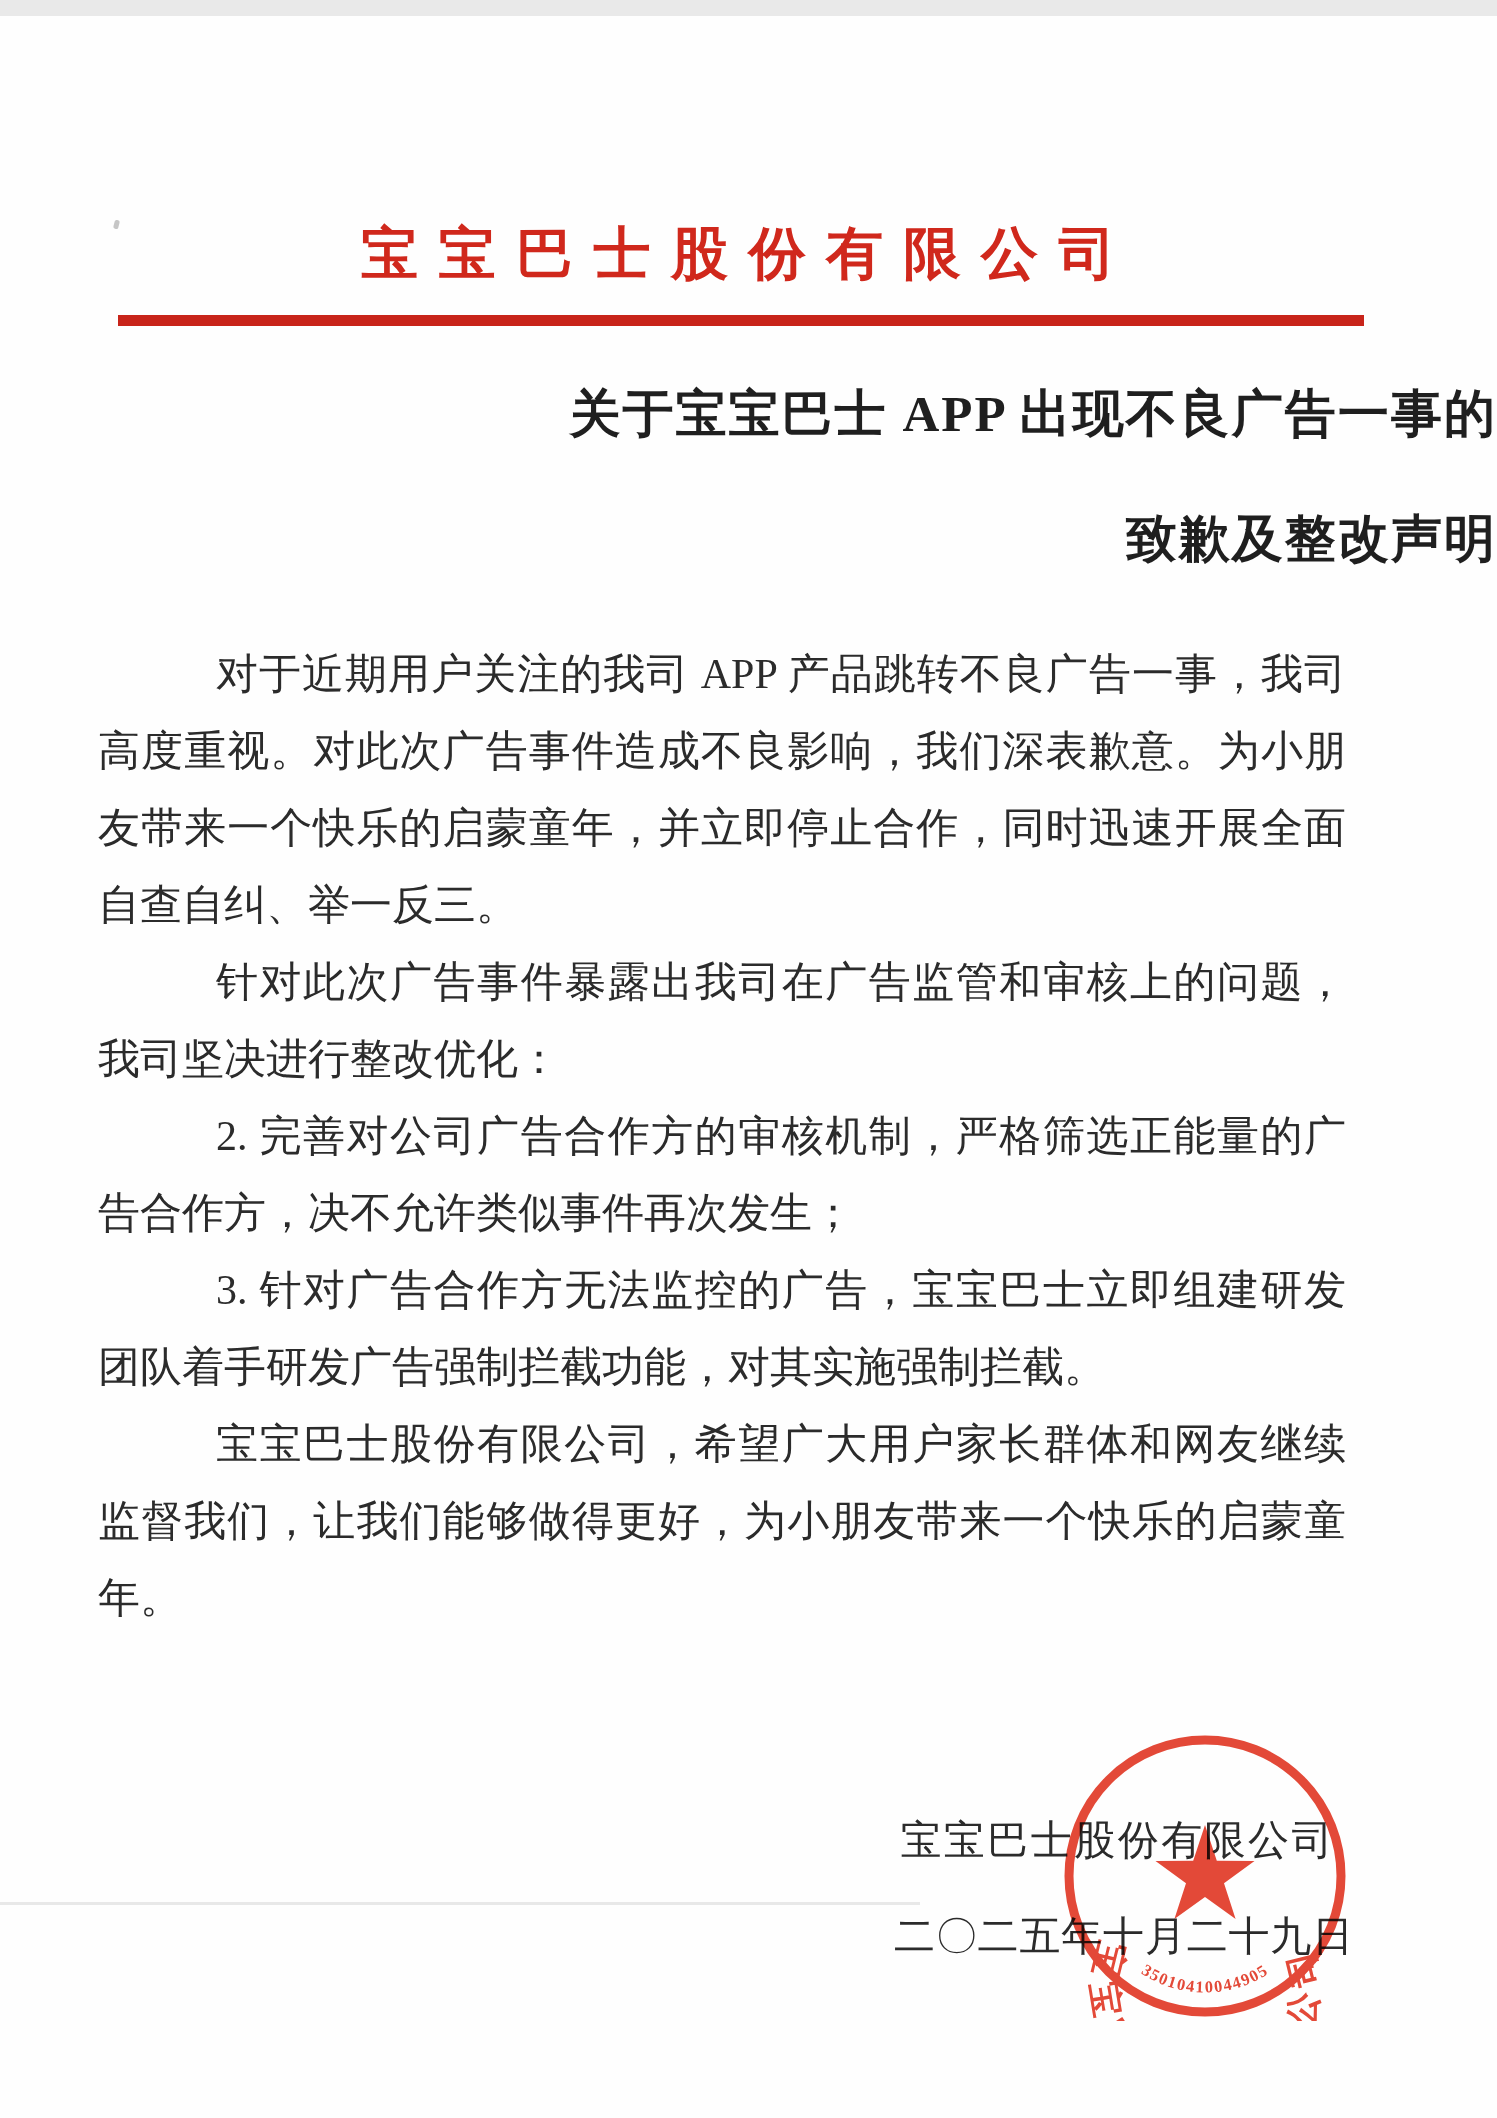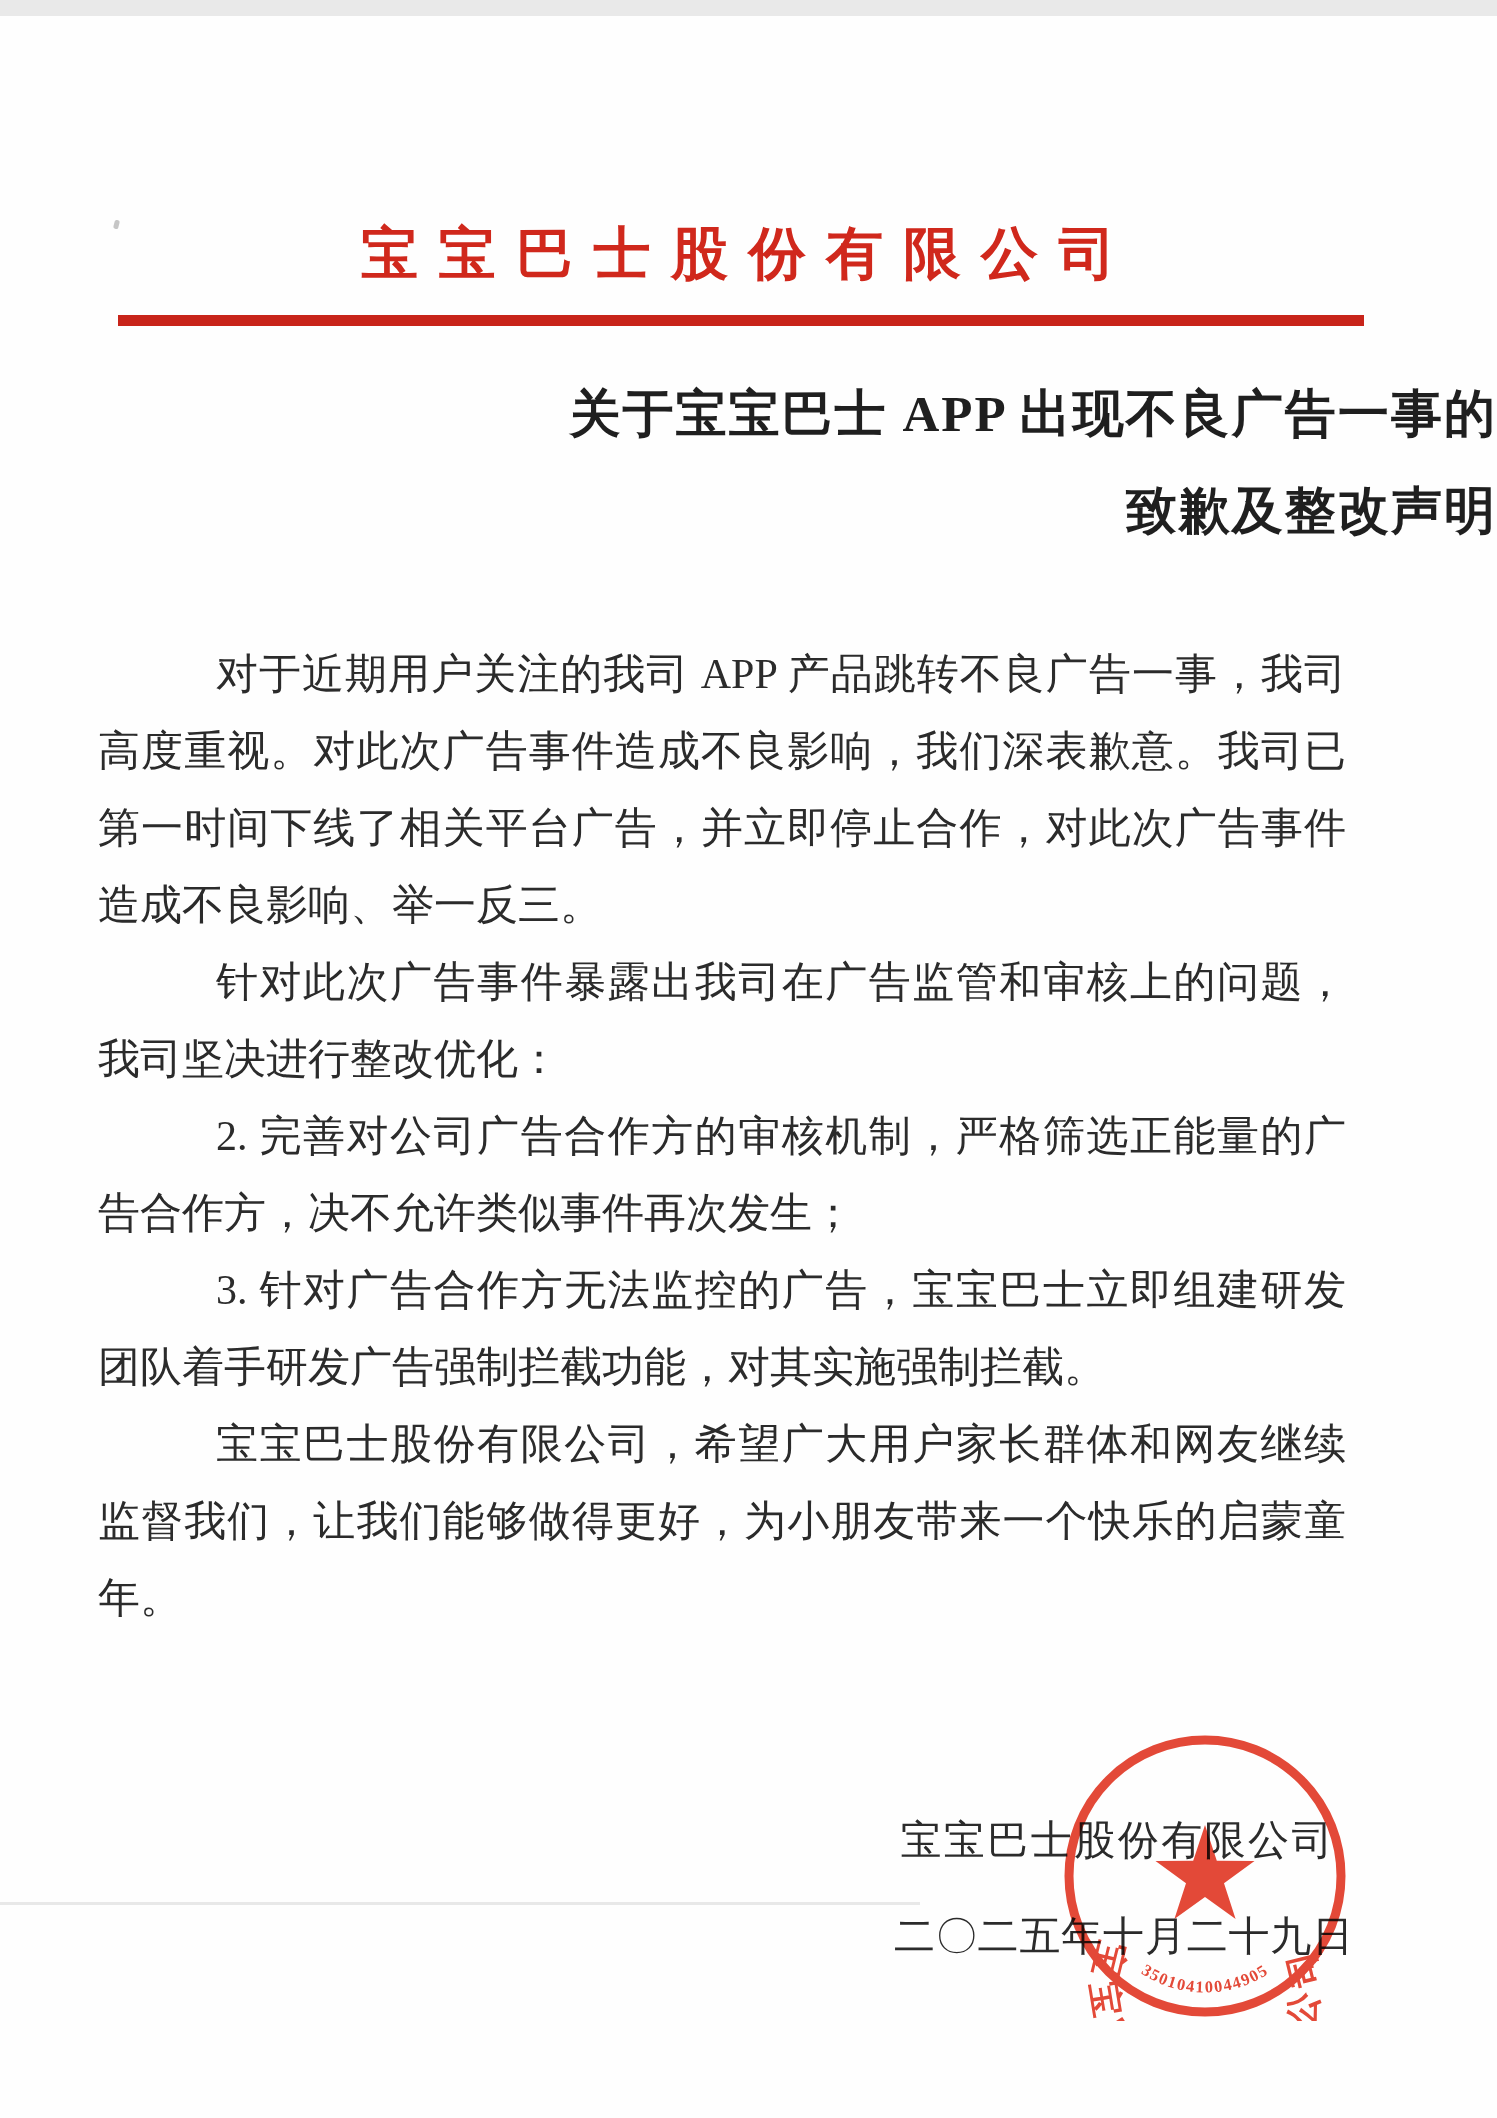--- a/index.html
+++ b/index.html
@@ -26,21 +26,21 @@
   }
   .doc-title{
     position:absolute;left:0;width:100%;
     text-align:right;
     font-size:51px;font-weight:bold;
     color:#1f1f1f;
     letter-spacing:0.04em;
     white-space:nowrap;
   }
   .doc-title.line1{top:364px;}
-  .doc-title.line2{top:461px;}
+  .doc-title.line2{top:489px;}
   .body-text{
     position:absolute;top:620px;left:98px;width:1248px;
     font-size:42px;line-height:77px;
     color:#2b2b2b;
     text-align:justify;
     text-justify:inter-ideograph;
   }
   .body-text p{
     margin:0;padding:0;
     text-indent:118px;
@@ -88,21 +88,21 @@
 
   <div class="header-company">宝宝巴士股份有限公司</div>
 
   <div class="red-rule"></div>
 
   <div class="doc-title line1">关于宝宝巴士 APP 出现不良广告一事的</div>
 
   <div class="doc-title line2">致歉及整改声明</div>
 
   <div class="body-text">
-    <p>对于近期用户关注的我司 APP 产品跳转不良广告一事，我司高度重视。对此次广告事件造成不良影响，我们深表歉意。我司已第一时间下线了相关平台广告，并立即停止合作，对此次广告事件造成不良影响、举一反三。</p>
+    <p>对于近期用户关注的我司 APP 产品跳转不良广告一事，我司高度重视。对此次广告事件造成不良影响，我们深表歉意。为小朋友带来一个快乐的启蒙童年，并立即停止合作，同时迅速开展全面自查自纠、举一反三。</p>
     <p>针对此次广告事件暴露出我司在广告监管和审核上的问题，我司坚决进行整改优化：</p>
     <p>2. 完善对公司广告合作方的审核机制，严格筛选正能量的广告合作方，决不允许类似事件再次发生；</p>
     <p>3. 针对广告合作方无法监控的广告，宝宝巴士立即组建研发团队着手研发广告强制拦截功能，对其实施强制拦截。</p>
     <p>宝宝巴士股份有限公司，希望广大用户家长群体和网友继续监督我们，让我们能够做得更好，为小朋友带来一个快乐的启蒙童年。</p>
   </div>
 
   <div class="sig-line sig-company">宝宝巴士股份有限公司</div>
 
   <div class="sig-line sig-date">二〇二五年十月二十九日</div>
 

